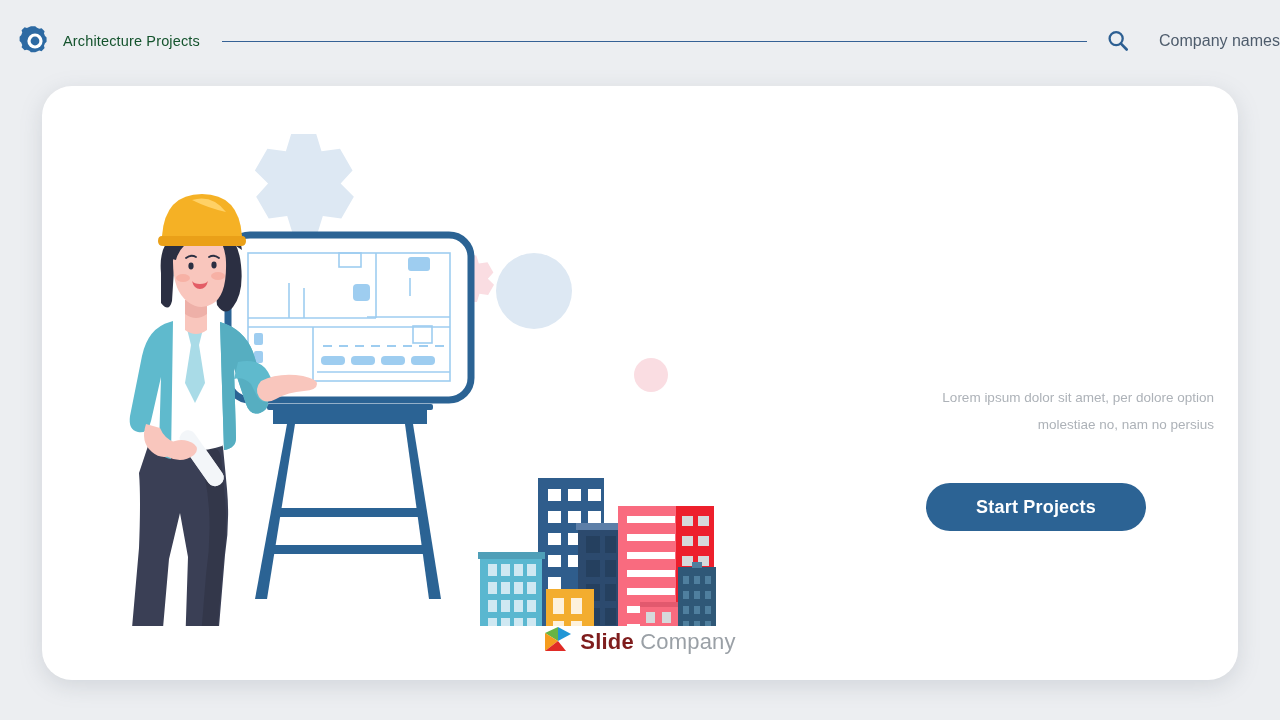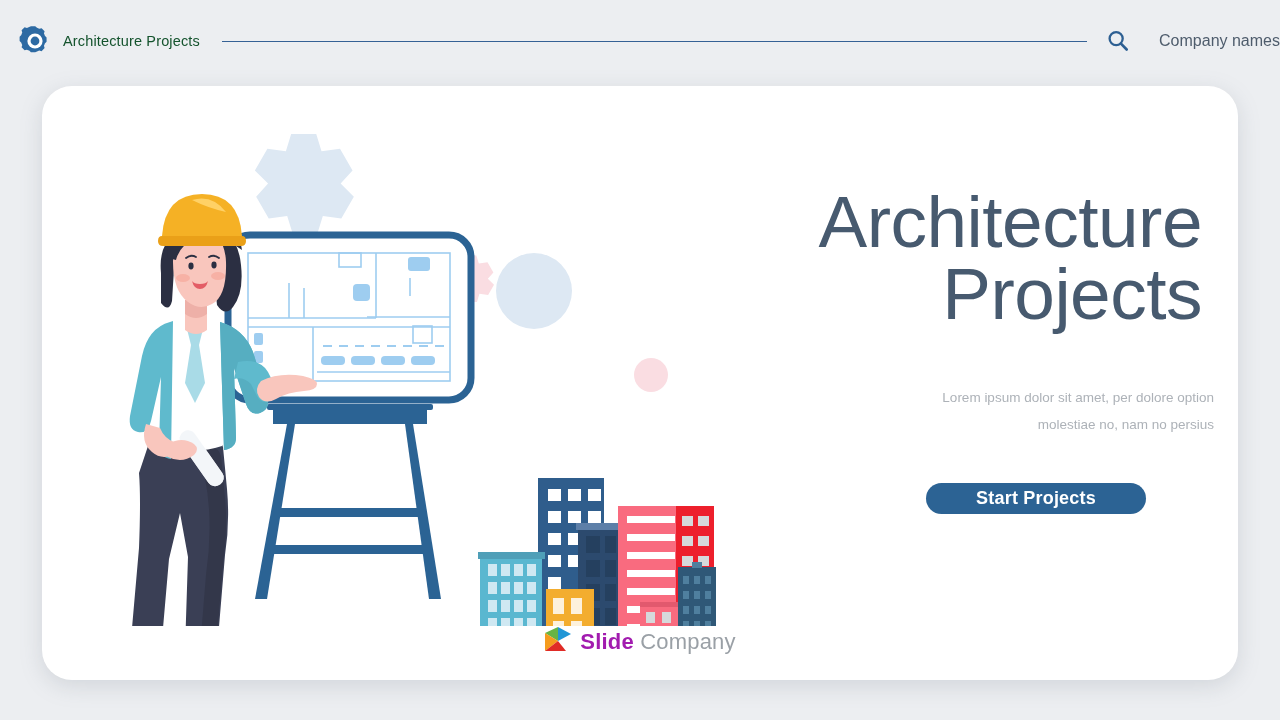--- a/index.html
+++ b/index.html
@@ -96,21 +96,21 @@
     left: 600px; top: 286px;
     width: 560px;
     text-align: right;
     font-size: 13.5px;
     line-height: 2.0em;
     color: #adb2b8;
   }
   #cta-button {
     position: absolute;
     left: 884px; top: 397px;
-    width: 220px; height: 31px;
+    width: 220px; height: 48px;
     border: none;
     border-radius: 24px;
     background: #2c6394;
     color: #ffffff;
     font-family: "Liberation Sans", sans-serif;
     font-size: 18px;
     font-weight: bold;
     letter-spacing: 0.2px;
     cursor: pointer;
     padding: 0;
@@ -131,21 +131,21 @@
     align-items: center;
     justify-content: center;
   }
   #slide-logo-mark { width: 28px; height: 32px; flex: 0 0 28px; }
   #slide-logo-text {
     margin-left: 8px;
     font-size: 22px;
     color: #9aa0a6;
     letter-spacing: 0.2px;
   }
-  #slide-logo-text b { color: #a21caf; font-weight: bold; }
+  #slide-logo-text b { color: #7f1d1d; font-weight: bold; }
 </style>
 </head>
 <body>
 
 <div id="topbar">
 
   <div id="brand-group">
     <span id="brand-gear">
       <svg viewBox="0 0 34 34" width="34" height="34" aria-hidden="true">
         <path fill="#2d6aa3" d="M17 1.8l2.1 2.0a11.6 11.6 0 0 1 2.55 1.06L24.4 4.1l3.5 3.5-0.76 2.75c0.45 0.79 0.81 1.64 1.06 2.55l2.0 2.1v4.95l-2.0 2.1c-0.25 0.91-0.61 1.76-1.06 2.55l0.76 2.75-3.5 3.5-2.75-0.76c-0.79 0.45-1.64 0.81-2.55 1.06L17 32.2l-4.95 0-2.1-2.0a11.6 11.6 0 0 1-2.55-1.06L4.65 29.9l-3.5-3.5 0.76-2.75A11.6 11.6 0 0 1 0.85 21.1L-1.15 19V14.05l2.0-2.1c0.25-0.91 0.61-1.76 1.06-2.55L1.15 6.65l3.5-3.5 2.75 0.76c0.79-0.45 1.64-0.81 2.55-1.06L12.05 1.8z" transform="translate(2.6,0.6) scale(0.86)"></path>
@@ -405,26 +405,20 @@
 
         <path fill="#2b2f42" d="M126 172 q-4 -40 34 -42 q36 -2 40 34 q-22 -16 -46 -10 q-16 4 -20 20 z"></path>
 
         <path fill="#f5b125" d="M120 150 q3 -42 40 -42 q37 0 40 42 z"></path>
         <path fill="#eaa018" d="M120 150 h80 q4 0 4 5 q0 5 -5 5 h-78 q-5 0 -5 -5 q0 -5 4 -5z"></path>
         <path fill="#ffd166" d="M150 114 q20 -6 34 12 q-18 -4 -34 -12z"></path>
       </g>
     </svg>
   </div>
 
-  <div id="hero-text">
-    <h1 id="hero-title">
-      <span class="line1">Architecture</span>
-      <span class="line2">Projects</span>
-    </h1>
-  </div>
 
   <p id="hero-sub">
     <span>Lorem ipsum dolor sit amet, per dolore option</span><br>
     <span>molestiae no, nam no persius</span>
   </p>
 
   <button id="cta-button">Start Projects</button>
 
   <div id="slide-logo">
     <span id="slide-logo-mark">

